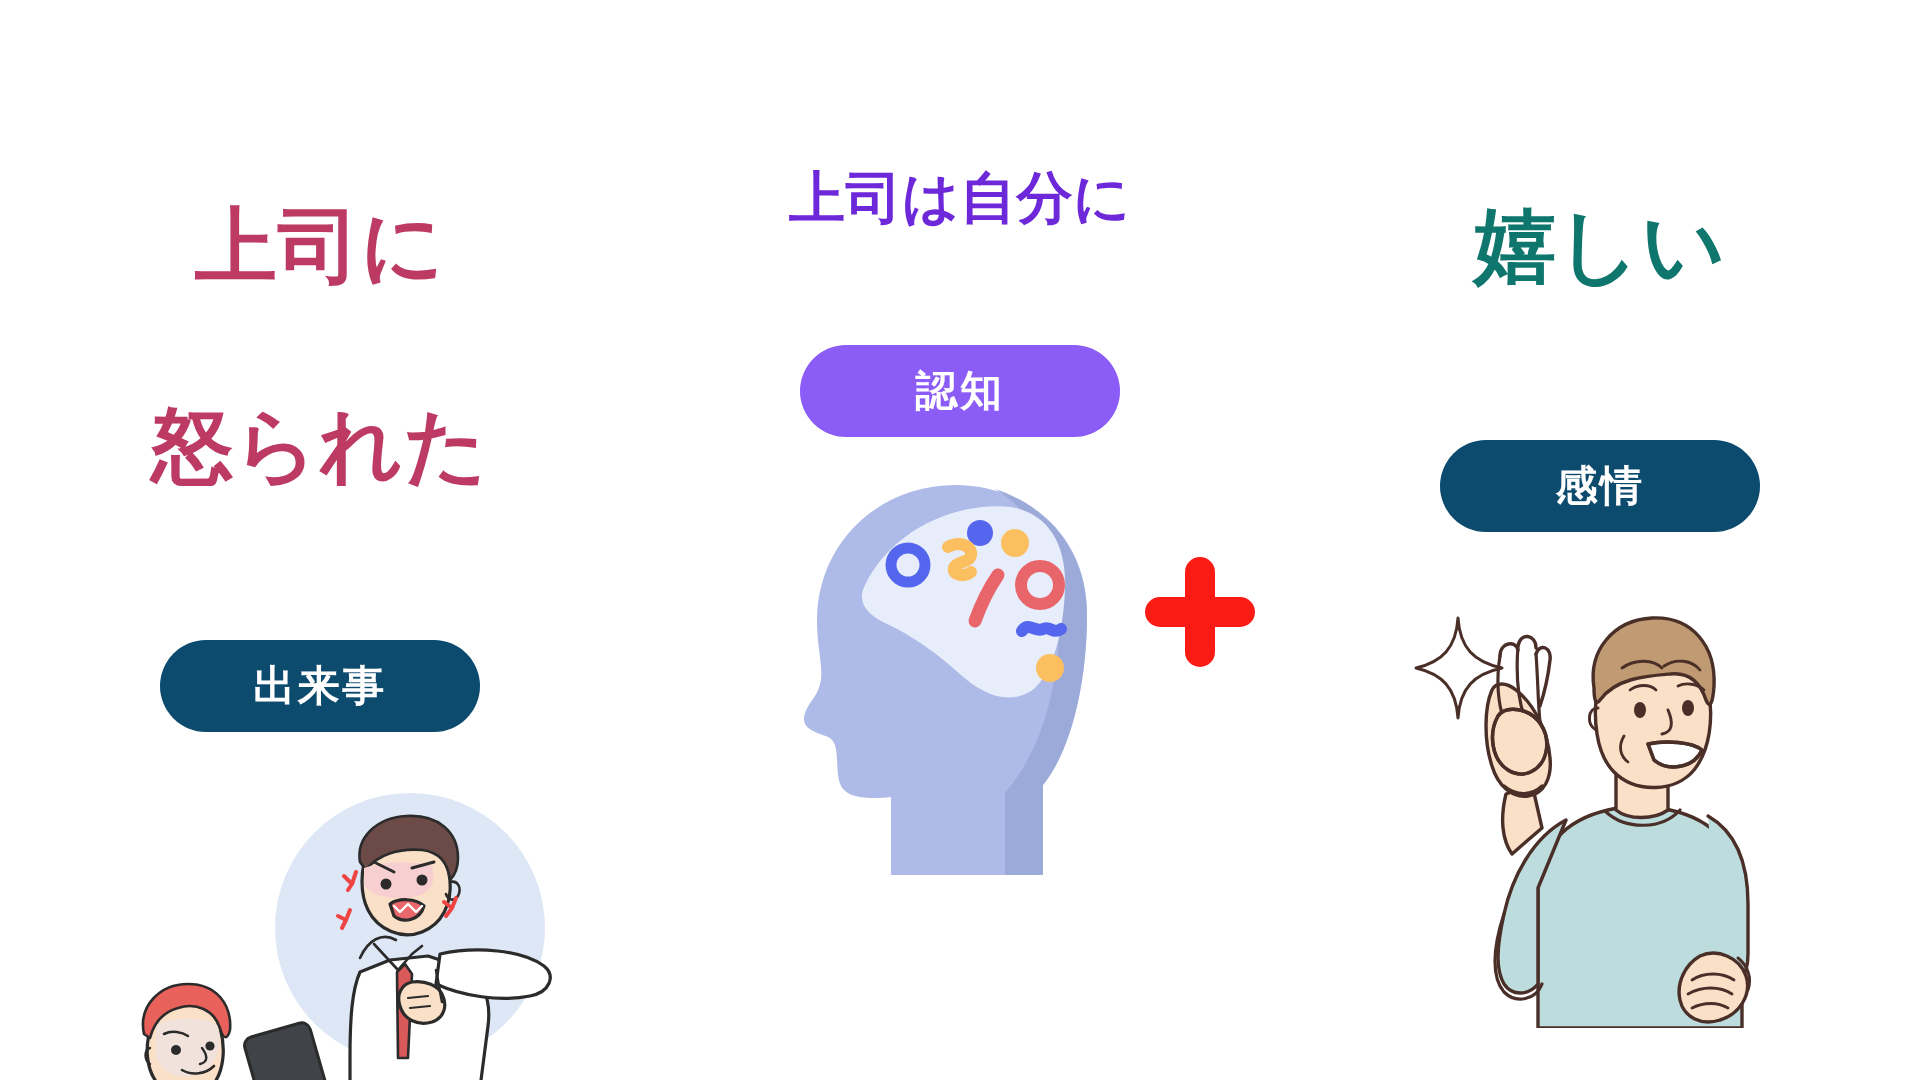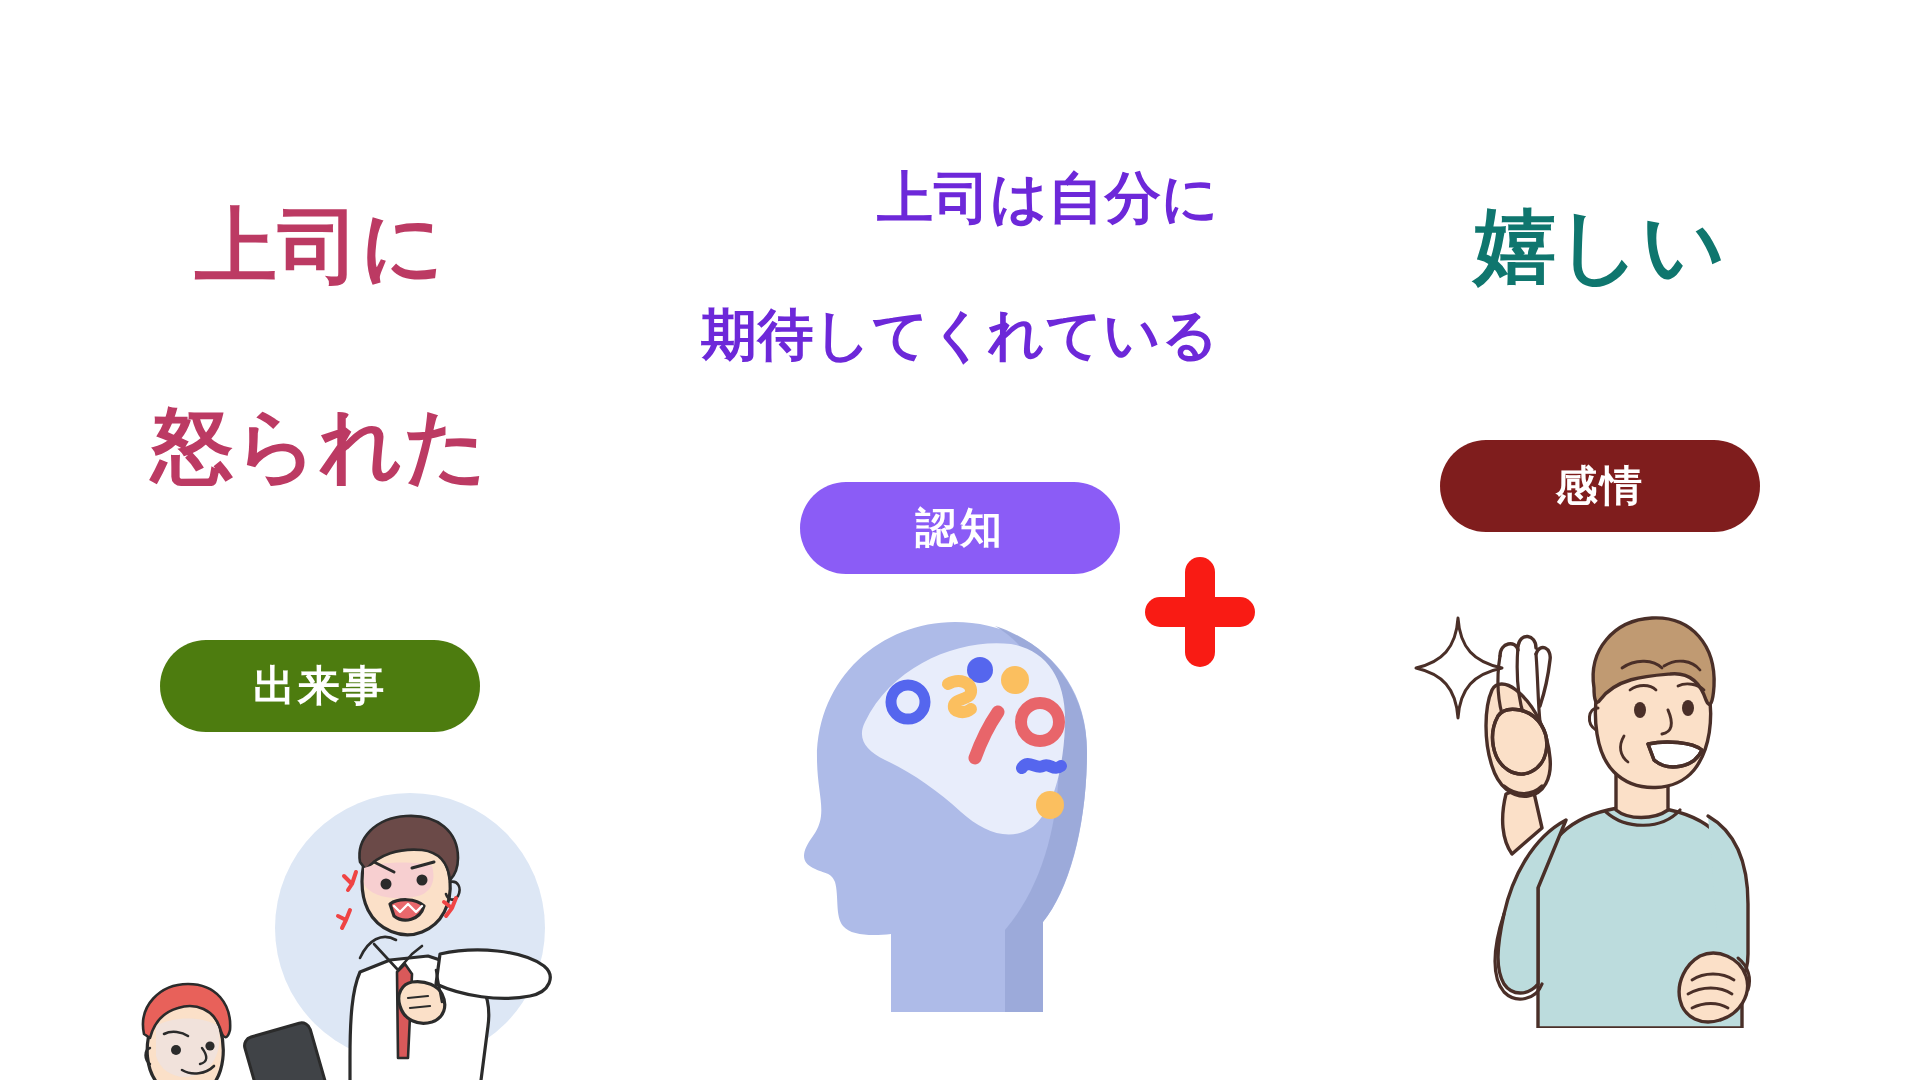--- a/index.html
+++ b/index.html
@@ -71,23 +71,23 @@
     display: flex;
     align-items: center;
     justify-content: center;
     color: #ffffff;
     font-size: 42px;
     font-weight: 800;
     letter-spacing: 0.06em;
     box-sizing: border-box;
     padding: 0 40px;
   }
-  .badge-event { background: #4d7c0f; }
+  .badge-event { background: #0c4a6e; }
   .badge-cognition { background: #8b5cf6; }
-  .badge-emotion { background: #7f1d1d; }
+  .badge-emotion { background: #0c4a6e; }
 
   
   .art {
     margin-top: 26px;
     width: 100%;
     height: 520px;
     position: relative;
     display: flex;
     align-items: flex-start;
     justify-content: center;
@@ -223,21 +223,20 @@
             <path d="M392 358 L420 368" stroke-width="2.6"></path>
           </g>
         </svg>
       </div>
     </div>
 
     <div class="column col-cognition">
 
       <div class="headline">
         <span class="line">上司は自分に</span>
-        <span class="line">期待してくれている</span>
       </div>
 
       <div class="badge badge-cognition">
         <span>認知</span>
       </div>
 
       <div class="art">
         <svg width="330" height="430" viewBox="0 0 330 430">
 
           <path d="M292 150 C292 72 232 22 160 22 C86 22 22 78 22 158

